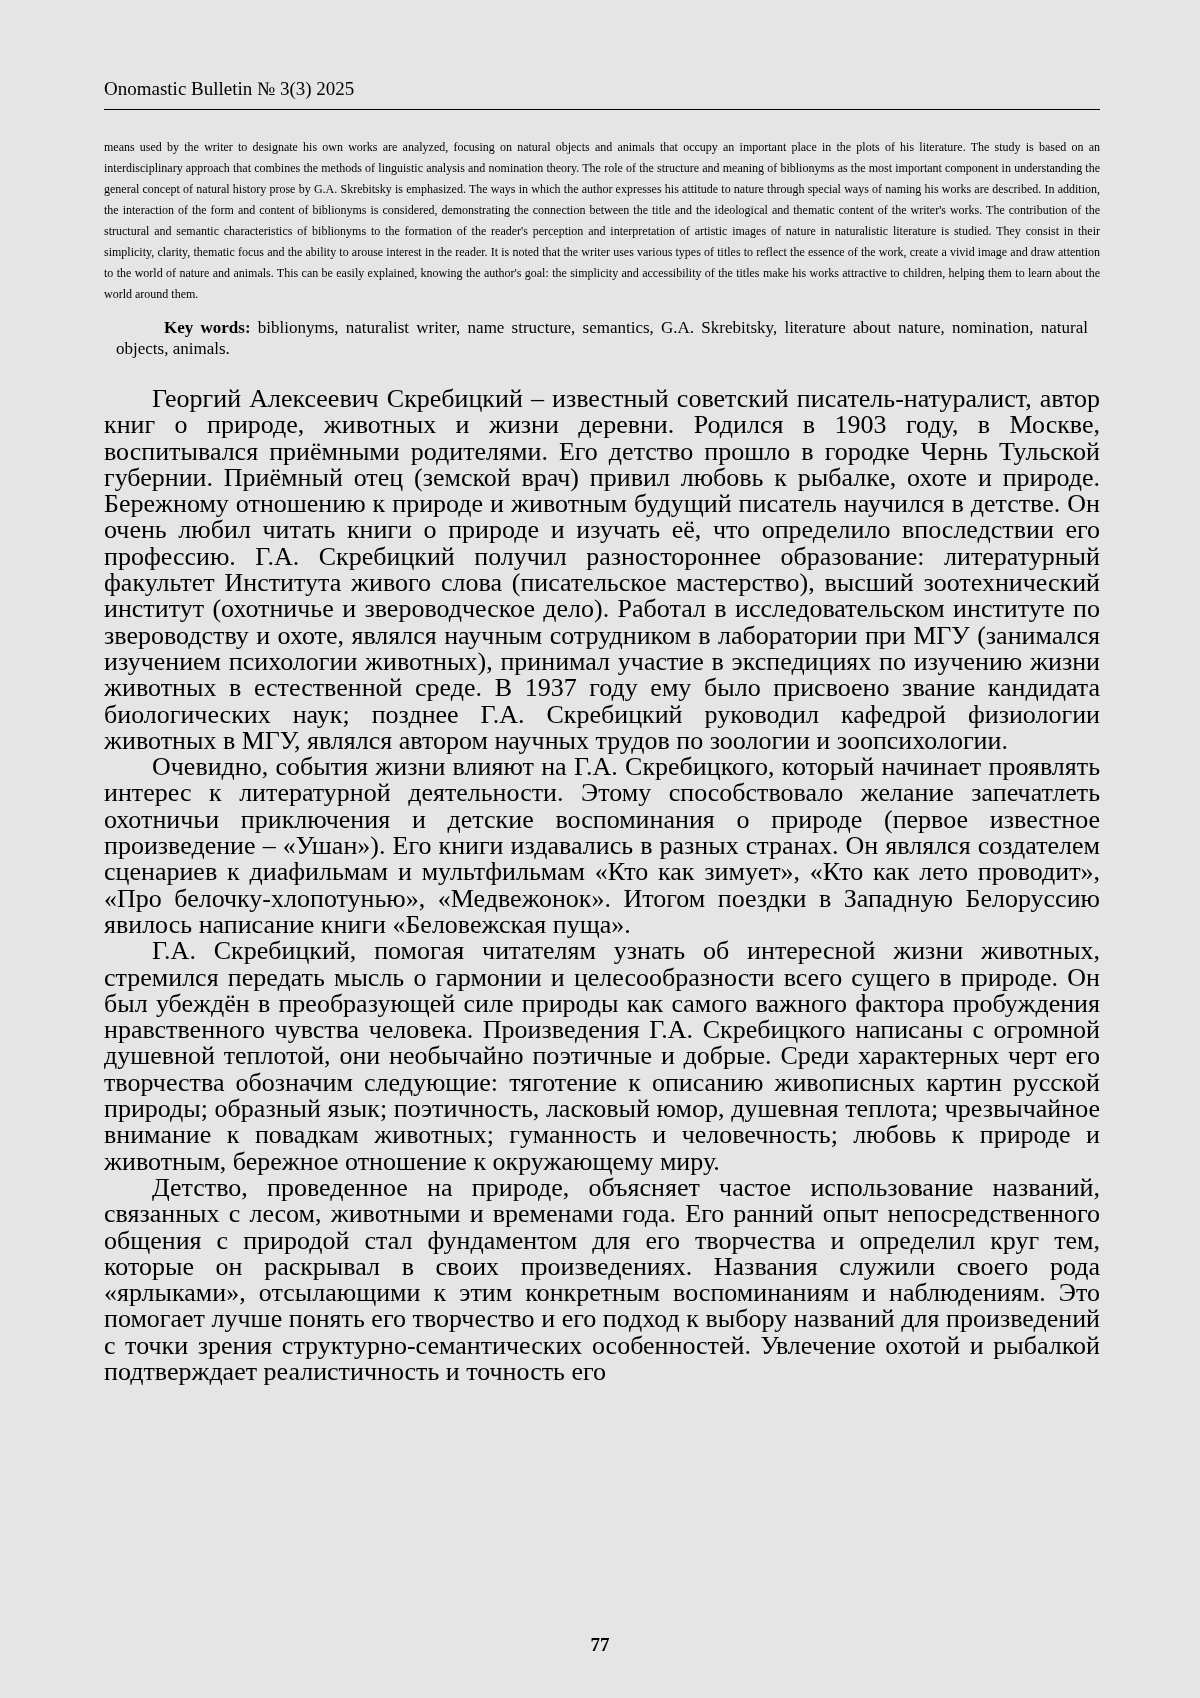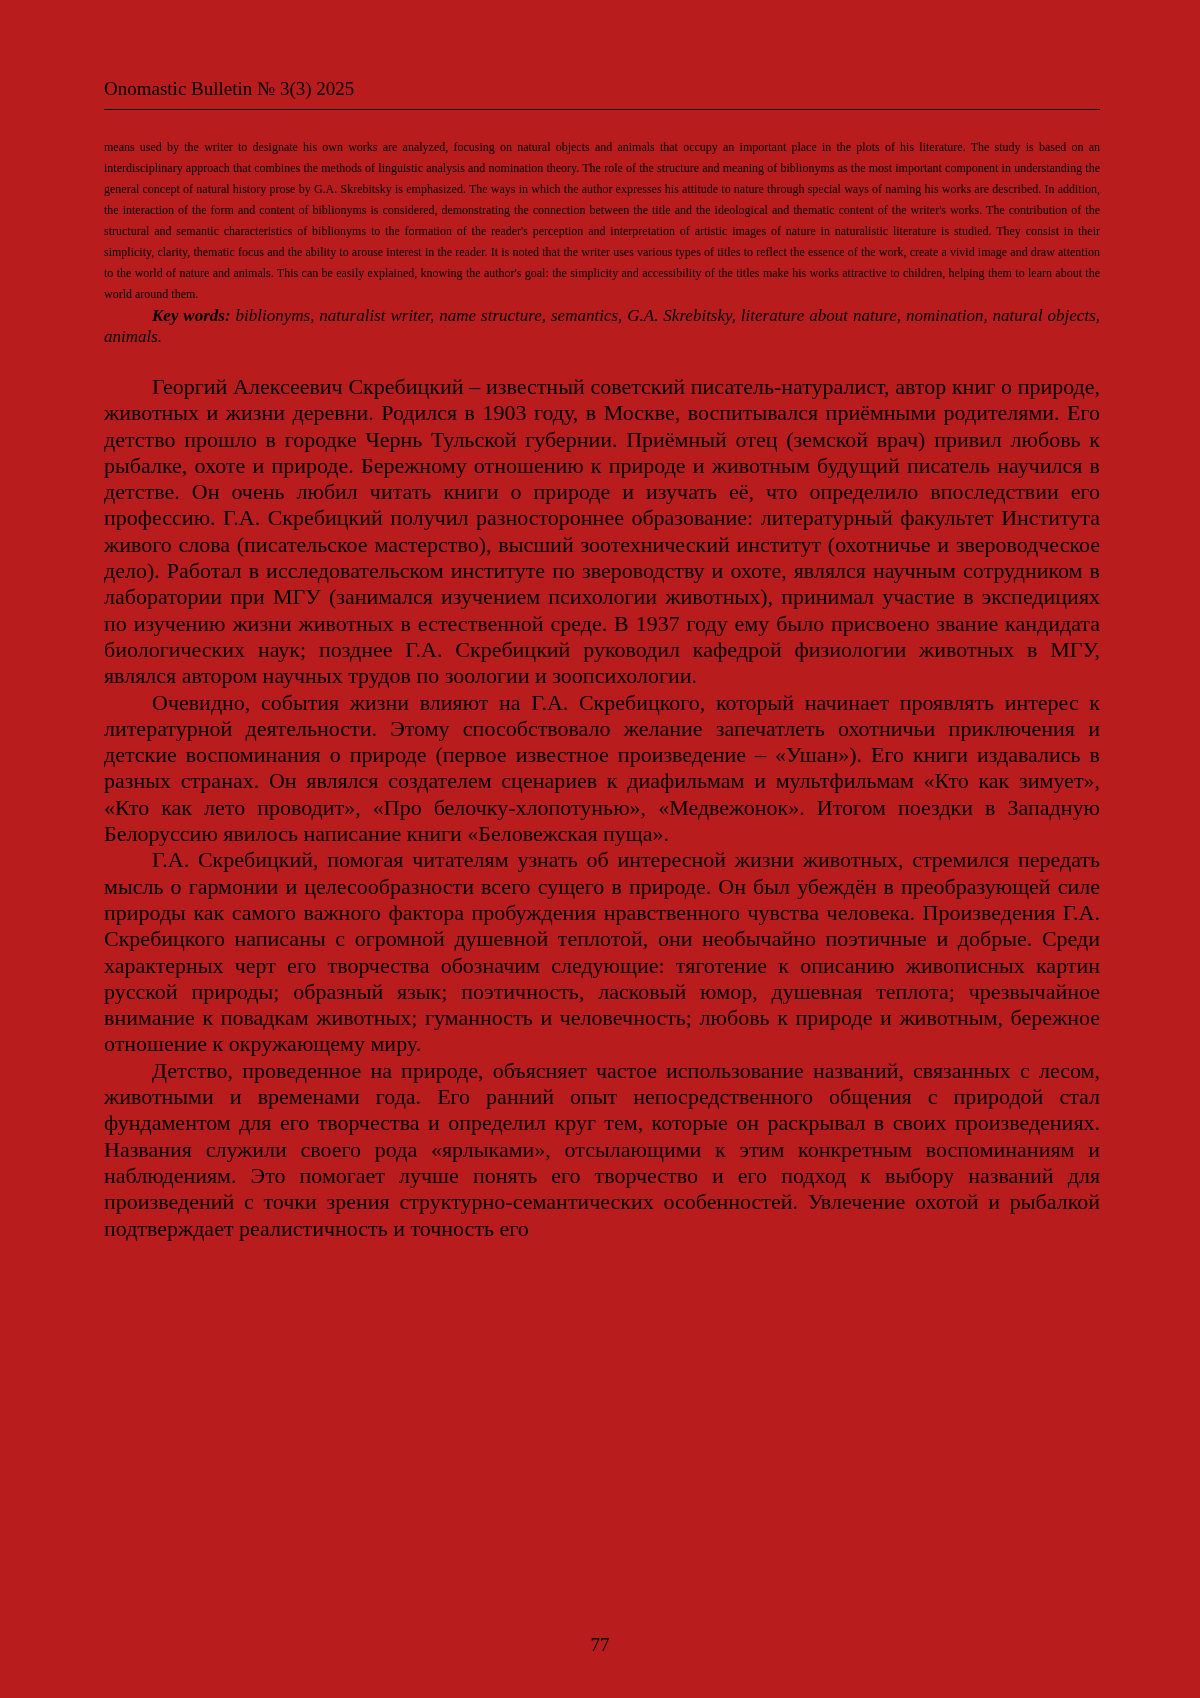--- a/index.html
+++ b/index.html
@@ -5,21 +5,21 @@
   html, body {
     margin: 0;
     padding: 0;
     background: #ffffff;
   }
   .page {
     position: relative;
     width: 1200px;
     height: 1698px;
     margin: 0 auto;
-    background: #b91c1c;
+    background: #e5e5e5;
     box-sizing: border-box;
     padding: 78px 100px 0 104px;
     font-family: "Liberation Serif", "DejaVu Serif", serif;
     color: #000000;
   }
   .page-header {
     border-bottom: 1.5px solid #000000;
     padding-bottom: 9px;
     margin-bottom: 27px;
   }
@@ -27,47 +27,47 @@
     font-size: 19px;
     line-height: 22px;
   }
   .abstract {
     margin: 0;
     font-size: 12px;
     line-height: 21px;
     text-align: justify;
   }
   .keywords {
-    margin: 0;
+    margin: 12px;
     font-size: 17px;
     line-height: 21px;
     text-align: justify;
     text-indent: 48px;
-    font-style: italic;
   }
   .kw-label {
     font-weight: bold;
   }
   .body-text {
     margin-top: 27px;
   }
   .para {
     margin: 0;
-    font-size: 22px;
+    font-size: 26px;
     line-height: 26.3px;
     text-align: justify;
     text-indent: 48px;
   }
   .page-number {
     position: absolute;
     left: 0;
     right: 0;
     bottom: 42px;
     text-align: center;
     font-size: 19px;
+    font-weight: bold;
   }
 </style>
 </head>
 <body>
 
 <div class="page">
 
   <header class="page-header">
     <div class="journal-title">Onomastic Bulletin № 3(3) 2025</div>
   </header>

